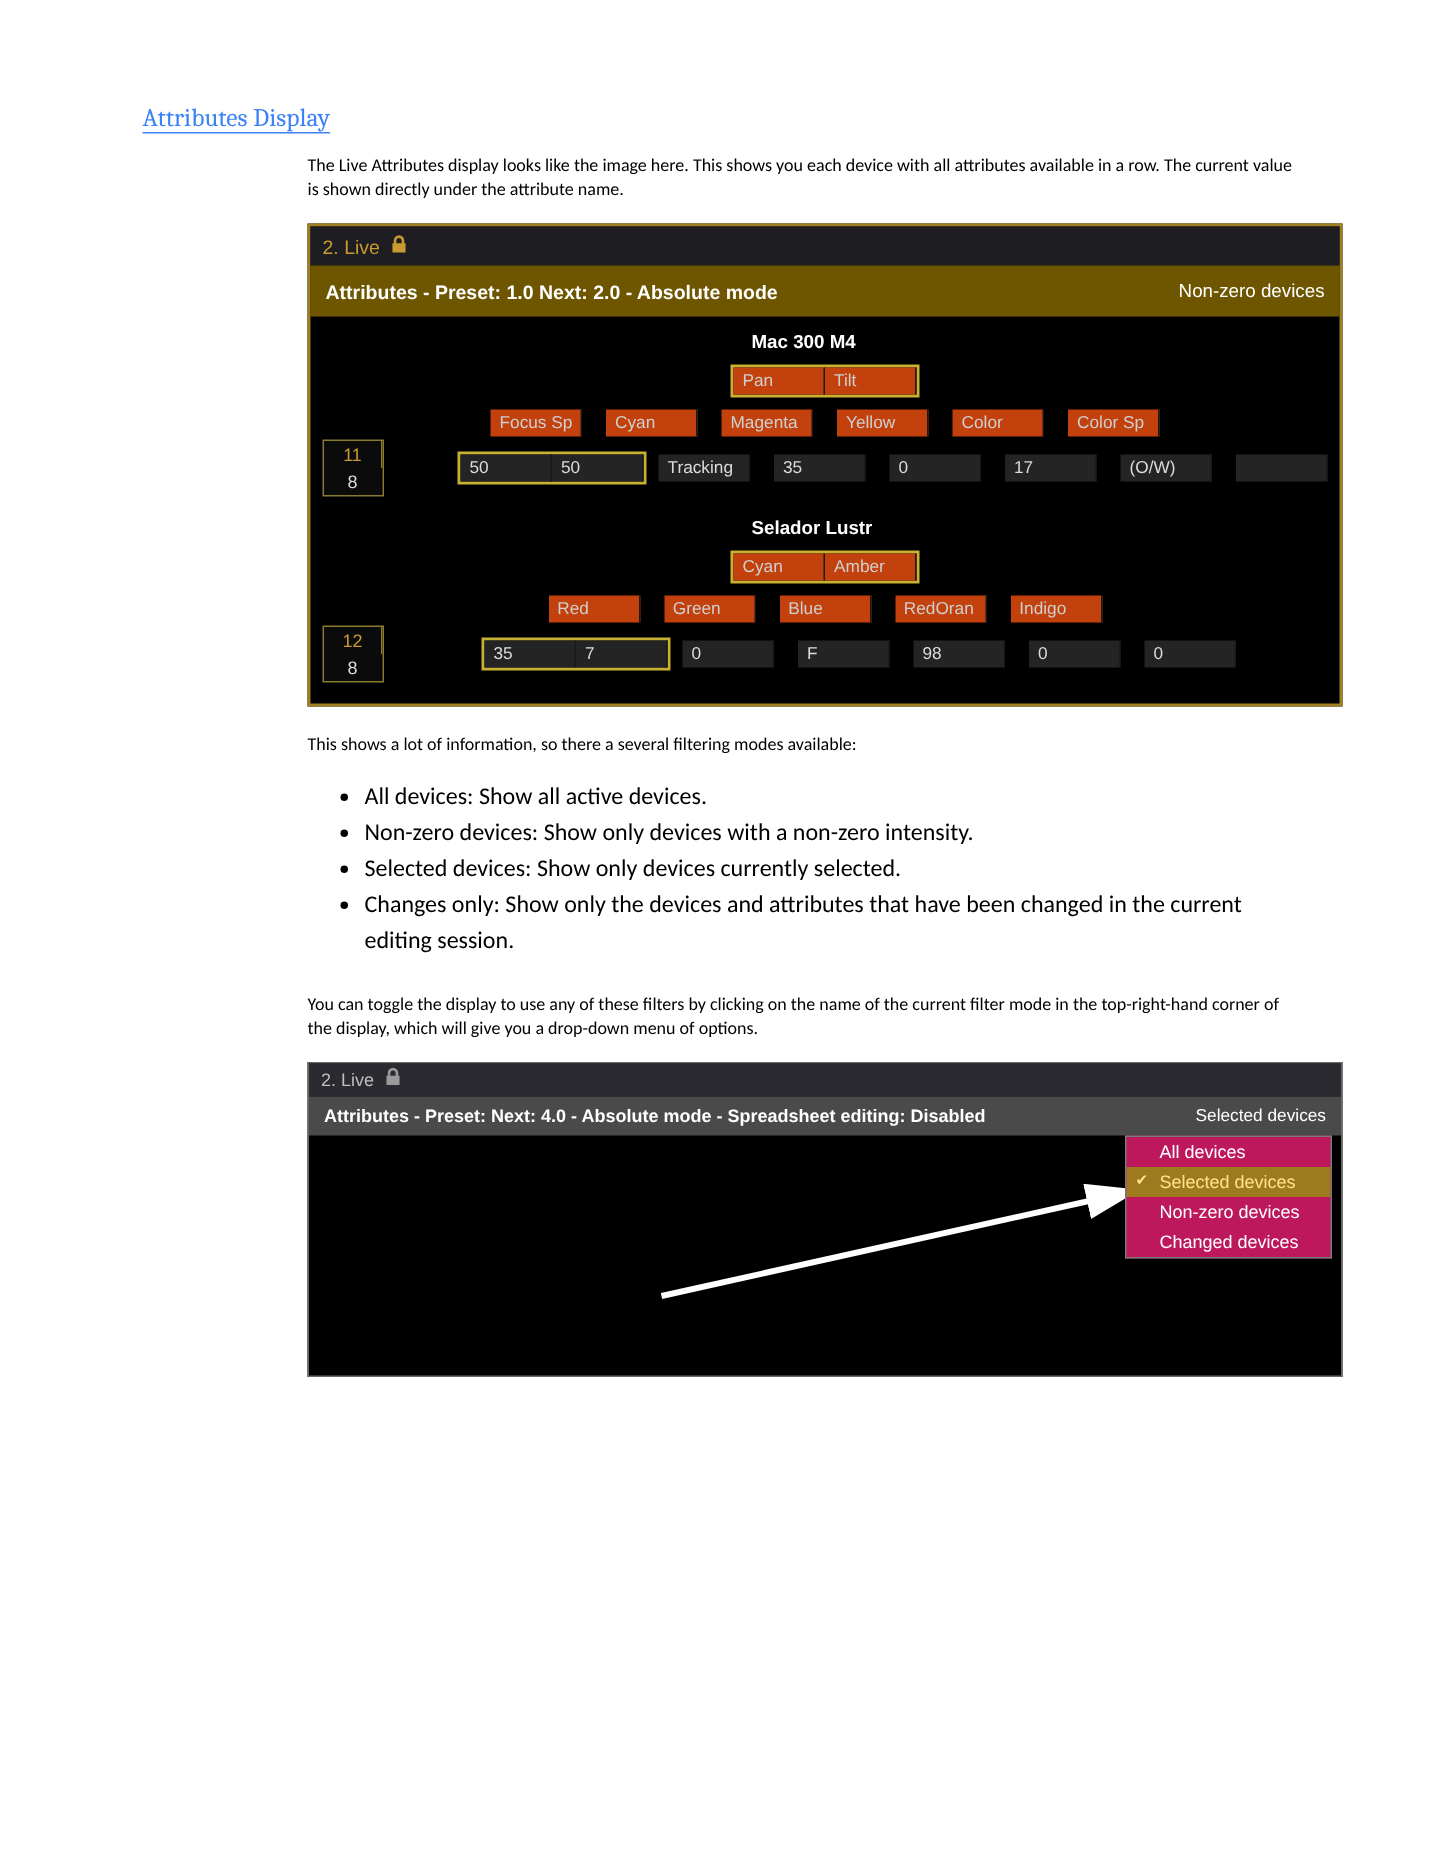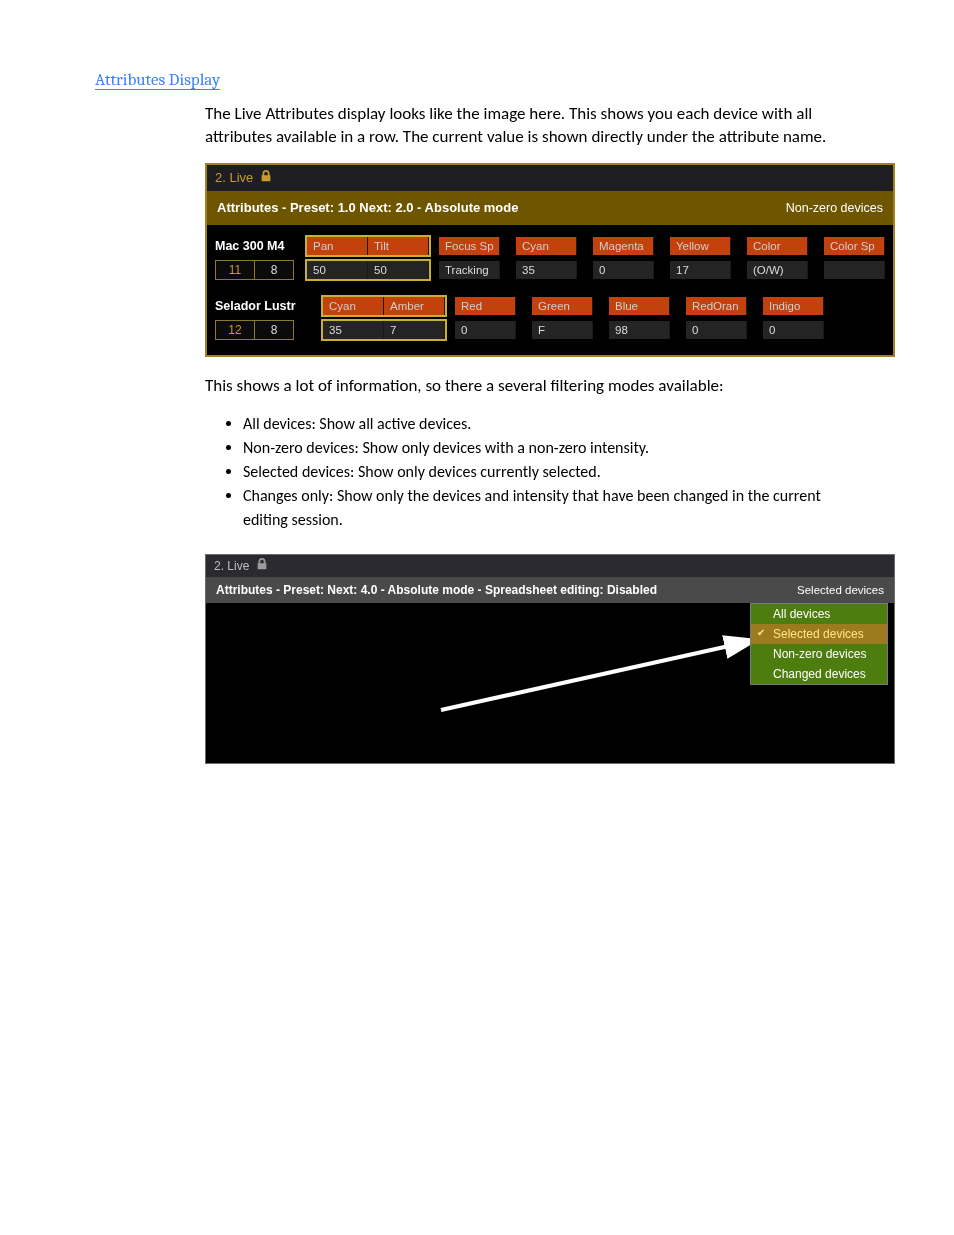--- a/index.html
+++ b/index.html
@@ -18,21 +18,21 @@
   .section-heading {
     font-family: Cambria, Georgia, serif;
     font-size: 17px;
     color: #3b82f6;
     text-decoration: underline;
     text-underline-offset: 4px;
     margin: 0 0 14px 0;
     font-weight: normal;
   }
   .body-text {
-    font-size: 17px;
+    font-size: 12px;
     line-height: 1.35;
     margin: 0 0 14px 0;
   }
   .indent {
     margin-left: 110px;
   }
   ul.bullets {
     margin: 0 0 22px 0;
     padding-left: 148px;
     font-size: 16px;
@@ -69,27 +69,28 @@
     font-weight: bold;
     font-size: 13px;
     height: 34px;
     display: flex;
     align-items: center;
     justify-content: space-between;
     padding: 0 10px;
   }
   .s1-header .right { font-weight: normal; font-size: 12.5px; }
   .s1-body { padding: 10px 8px 14px 8px; }
-  .dev-row { display: flex; align-items: center; gap: 8px; margin-bottom: 2px; }
+  .dev-row { display: flex; align-items: center; gap: 8px; margin-bottom: 2px; flex-direction: column; }
   .dev-row2 { display: flex; align-items: center; gap: 8px; margin-bottom: 14px; }
   .dev-name { width: 98px; color: #ffffff; font-weight: bold; font-size: 12.5px; }
   .chan-box {
     display: flex;
     border: 1px solid #8a7a30;
     font-size: 12px;
+    flex-direction: column;
   }
   .chan-box .c-left, .chan-box .c-right {
     width: 38px;
     height: 18px;
     text-align: center;
     line-height: 18px;
     background: #0b0b0b;
     color: #dcdcdc;
   }
   .chan-box .c-left { color: #c89a30; border-right: 1px solid #8a7a30; }
@@ -161,21 +162,21 @@
   .s2-header .right { font-weight: normal; font-size: 11.5px; }
   .s2-body {
     height: 160px;
     position: relative;
   }
   .dropdown {
     position: absolute;
     right: 6px;
     top: 0;
     width: 136px;
-    background: #4d7c0f;
+    background: #be185d;
     border: 1px solid #7a7a7a;
     font-size: 12px;
     color: #ffffff;
   }
   .dropdown .dd-item {
     padding: 3px 10px 3px 22px;
     position: relative;
   }
   .dropdown .dd-item.selected {
     background: #9e7a1e;
@@ -352,23 +353,24 @@
       </div>
 
     </div>
   </div>
 
   <div class="body-text indent">This shows a lot of information, so there a several filtering modes available:</div>
   <ul class="bullets">
     <li>All devices: Show all active devices.</li>
     <li>Non-zero devices: Show only devices with a non-zero intensity.</li>
     <li>Selected devices: Show only devices currently selected.</li>
-    <li>Changes only: Show only the devices and intensity that have been changed in the current editing session.</li>
+    <li>Changes only: Show only the devices and attributes that have been changed in the current editing session.</li>
   </ul>
 
+  <div class="body-text indent">You can toggle the display to use any of these filters by clicking on the name of the current filter mode in the top-right-hand corner of the display, which will give you a drop-down menu of options.</div>
 
   <div class="sshot2">
     <div class="s2-tab">
       <span>2. Live</span>
       <span class="lock-icon">
         <svg viewBox="0 0 16 16">
             <path fill="#9a9a9a" d="M4 7V5a4 4 0 118 0v2h1v7H3V7h1zm2 0h4V5a2 2 0 10-4 0v2z"></path>
           </svg>
       </span>
     </div>

